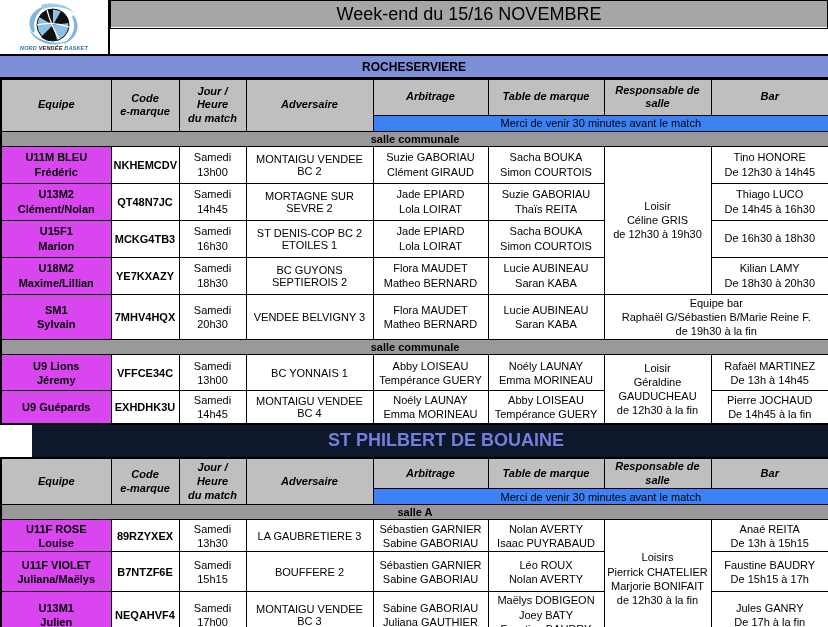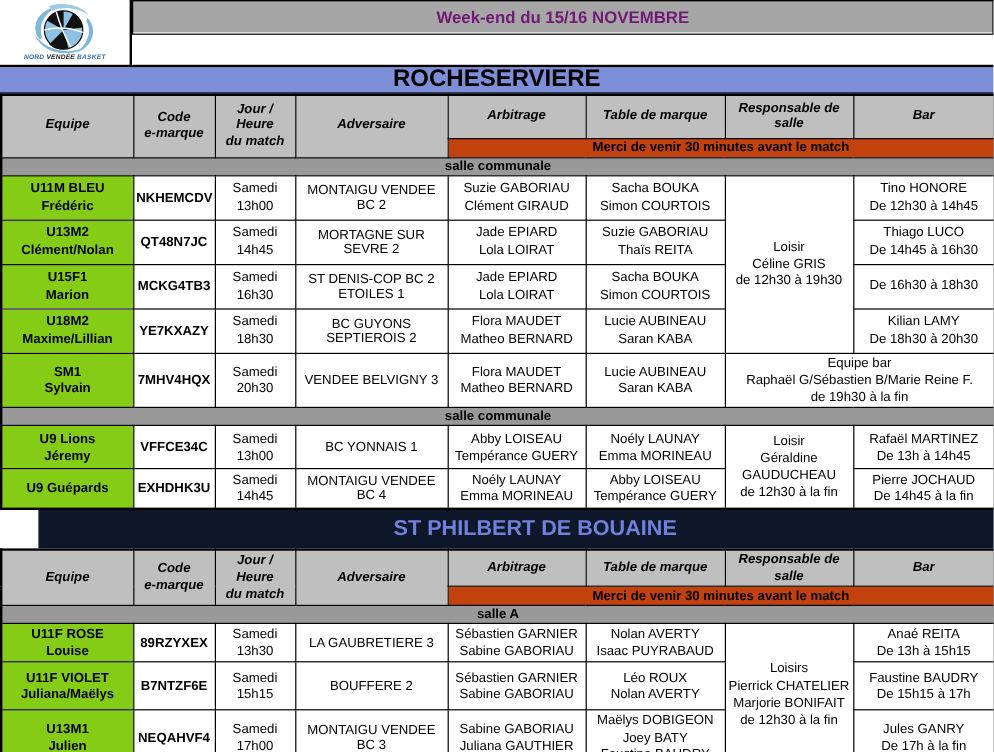--- a/index.html
+++ b/index.html
@@ -15,57 +15,57 @@
   .logo-cell{
     width:110px;box-sizing:border-box;background:#fff;
     border-right:2px solid #000;border-bottom:2px solid #000;
     display:flex;flex-direction:column;align-items:center;justify-content:center;
   }
   .logo-caption{font-size:5.5px;font-weight:bold;font-style:italic;letter-spacing:.2px;margin-top:-2px;white-space:nowrap;}
   .logo-caption .blue{color:#2e6fae;}
   .logo-caption .dark{color:#1a1a1a;}
   .title-stack{flex:1;display:flex;flex-direction:column;box-sizing:border-box;border-bottom:2px solid #000;}
   .band-title{
-    height:29px;box-sizing:border-box;background:#a6a6a6;color:#701a75;
+    height:29px;box-sizing:border-box;background:#a6a6a6;color:#000000;
     display:flex;align-items:center;justify-content:center;
-    font-size:14px;font-weight:bold;border-top:1px solid #000;border-bottom:2px solid #fff;
+    font-size:18px;font-weight:normal;border-top:1px solid #000;border-bottom:2px solid #fff;
     outline:1px solid #000;outline-offset:-1px;
   }
   .band-subtitle{
     flex:1;box-sizing:border-box;background:#a6a6a6;color:#fff;
     display:flex;align-items:center;justify-content:center;
     font-size:13.5px;font-weight:bold;white-space:pre;
     outline:1px solid #000;outline-offset:-1px;
   }
 
   
   .venue-band{
     width:828px;height:22px;box-sizing:border-box;
     display:flex;align-items:center;justify-content:center;
     font-weight:bold;
   }
-  .venue-blue{background:#7c8fd8;color:#000;font-size:20px;border-bottom:1px solid #000;}
+  .venue-blue{background:#7c8fd8;color:#000;font-size:12px;border-bottom:1px solid #000;}
   .venue-black{background:#0f172a;color:#7080dc;font-size:18px;height:32px;margin-left:32px;}
 
   
   table.sched{
     width:828px;border-collapse:collapse;table-layout:fixed;
     border:2px solid #000;
   }
   table.sched td,table.sched th{
     border:1.5px solid #000;box-sizing:border-box;
     text-align:center;vertical-align:middle;
     font-size:11px;padding:1px 2px;color:#000;
     overflow:hidden;
   }
   .pre{white-space:pre-line;line-height:1.3;}
   th.colhead{background:#bfbfbf;font-weight:bold;font-style:italic;font-size:11.5px;line-height:1.25;}
-  td.notice{background:#c2410c;color:#d9453c;font-weight:bold;font-size:11.5px;height:16px;padding:0;}
+  td.notice{background:#3b82f6;color:#d9453c;font-weight:normal;font-size:11.5px;height:16px;padding:0;}
   td.salle{background:#999999;font-weight:bold;font-size:11.5px;height:14px;text-align:center;padding:0;margin-left:27px;}
-  td.team{background:#84cc16;font-weight:bold;}
+  td.team{background:#d946ef;font-weight:bold;}
   td.code{font-weight:bold;}
   td.plain{font-weight:normal;}
 </style>
 </head>
 <body>
 
 <div class="sheet">
 
   <div class="topbar">
     <div class="logo-cell">

